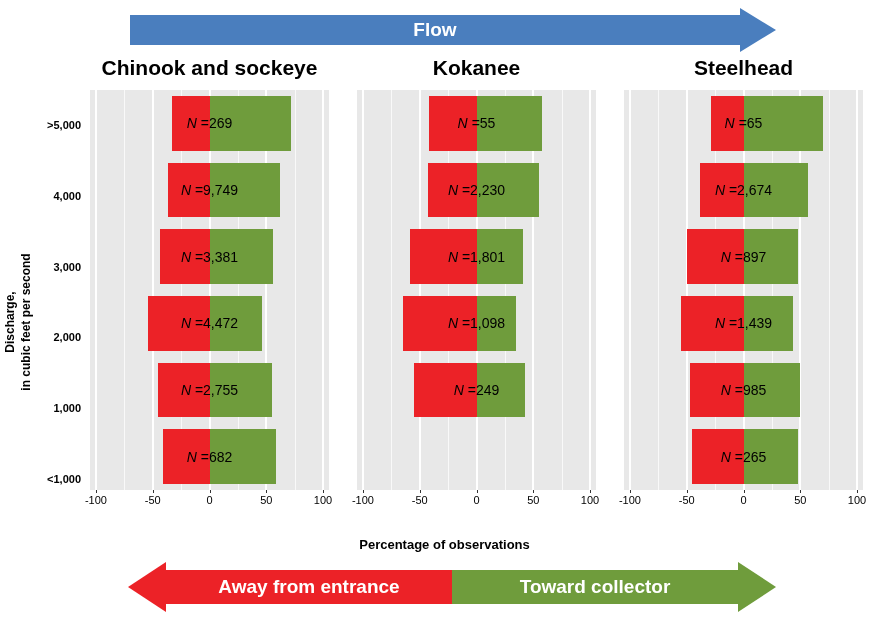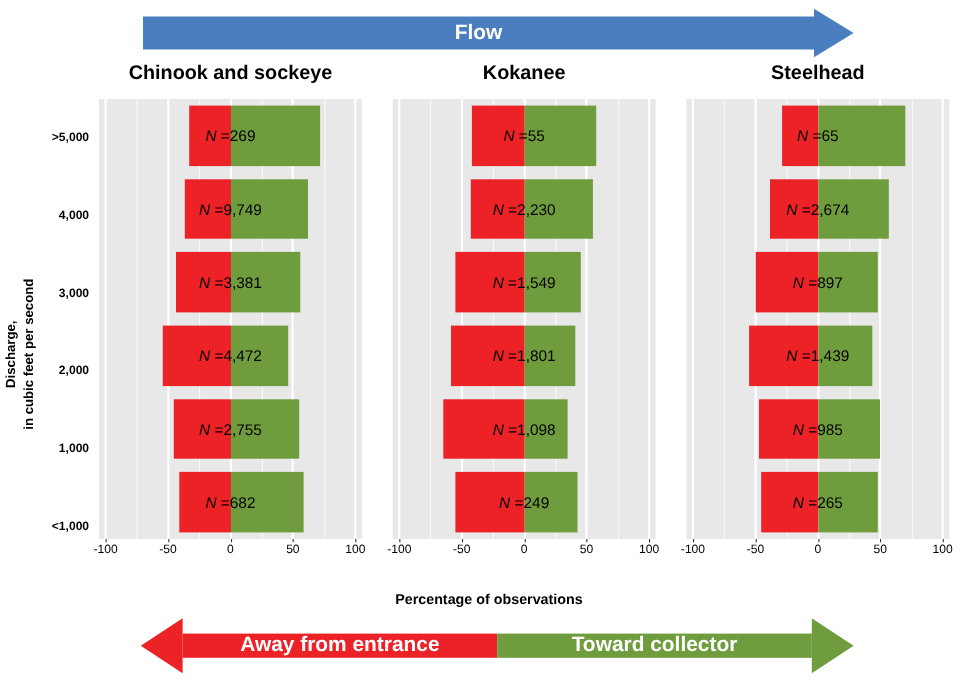--- a/index.html
+++ b/index.html
@@ -15,39 +15,39 @@
   .chart-grid{position:absolute;left:0;top:56px;width:889px;display:flex;padding-right:26px}
   .left-gutter{position:relative;width:88px;flex:0 0 88px}
   .ylabel{position:absolute;width:424px;height:38px;left:-193px;top:247px;transform:rotate(-90deg);
           display:flex;flex-direction:column;justify-content:center;text-align:center;
           font-weight:bold;font-size:12px;line-height:1.3}
   .yticks{margin-top:34px;height:424px;display:flex;flex-direction:column}
   .ytick{flex:1;display:flex;align-items:center;justify-content:flex-end;padding-right:7px;font-size:11px;font-weight:bold}
 
   .panel-col{flex:1;display:flex;flex-direction:column;margin-left:28px;position:relative}
   .left-gutter + .panel-col{margin-left:2px}
-  .panel-title{height:34px;display:flex;align-items:flex-start;justify-content:center;font-weight:bold;font-size:18px}
+  .panel-title{height:34px;display:flex;align-items:flex-start;justify-content:center;font-weight:bold;font-size:21px}
   .plot{position:relative;height:400px;background:#E8E8E8;overflow:hidden}
   .gridline{position:absolute;top:0;bottom:0;background:#fff}
   .gridline.major{width:2px;margin-left:-1px}
   .gridline.minor{width:1px;opacity:.75}
   .row{position:relative;height:16.6667%}
   .bar{position:absolute;top:6px;bottom:6px}
   .nlabel{position:absolute;left:50%;top:50%;transform:translate(-50%,-50%);font-size:14px;white-space:nowrap}
   .nlabel i{font-style:italic}
   .xticks{position:relative;height:20px}
   .xtick{position:absolute;top:4px;transform:translateX(-50%);font-size:11px;font-weight:normal;white-space:nowrap}
   .tickmark{position:absolute;top:0;width:1px;height:3px;background:#333}
 
   .xlabel{position:absolute;left:0;top:537px;width:889px;text-align:center;font-weight:bold;font-size:13px}
 
   
   .legend-row{position:absolute;left:128px;top:562px;width:648px;height:50px;display:flex;align-items:center}
   .legend-head{width:0;height:0;border-top:25px solid transparent;border-bottom:25px solid transparent}
-  .legend-body{flex:1;height:22px;display:flex;align-items:center;justify-content:center;color:#fff;font-weight:bold;font-size:19px;white-space:nowrap}
+  .legend-body{flex:1;height:34px;display:flex;align-items:center;justify-content:center;color:#fff;font-weight:bold;font-size:19px;white-space:nowrap}
 </style>
 </head>
 <body>
 
 <div class="flow-row">
   <div class="flow-body" style="background: rgb(74, 126, 190);">
     <span>Flow</span>
   </div>
   <div class="flow-head" style="border-left: 36px solid rgb(74, 126, 190);"></div>
 </div>
@@ -140,25 +140,20 @@
           <div class="bar" style="right: 50%; width: 19.95%; background: rgb(236, 34, 39);"></div>
           <div class="bar" style="left: 50%; width: 27.55%; background: rgb(111, 156, 60);"></div>
           <div class="nlabel"><i>N</i><span> =55</span></div>
         </div>
         <div class="row">
           <div class="bar" style="right: 50%; width: 20.425%; background: rgb(236, 34, 39);"></div>
           <div class="bar" style="left: 50%; width: 26.125%; background: rgb(111, 156, 60);"></div>
           <div class="nlabel"><i>N</i><span> =2,230</span></div>
         </div>
         <div class="row">
-          <div class="bar" style="right: 50%; width: 26.125%; background: rgb(236, 34, 39);"></div>
-          <div class="bar" style="left: 50%; width: 21.375%; background: rgb(111, 156, 60);"></div>
-          <div class="nlabel"><i>N</i><span> =1,549</span></div>
-        </div>
-        <div class="row">
           <div class="bar" style="right: 50%; width: 28.025%; background: rgb(236, 34, 39);"></div>
           <div class="bar" style="left: 50%; width: 19.475%; background: rgb(111, 156, 60);"></div>
           <div class="nlabel"><i>N</i><span> =1,801</span></div>
         </div>
         <div class="row">
           <div class="bar" style="right: 50%; width: 30.875%; background: rgb(236, 34, 39);"></div>
           <div class="bar" style="left: 50%; width: 16.625%; background: rgb(111, 156, 60);"></div>
           <div class="nlabel"><i>N</i><span> =1,098</span></div>
         </div>
         <div class="row">

